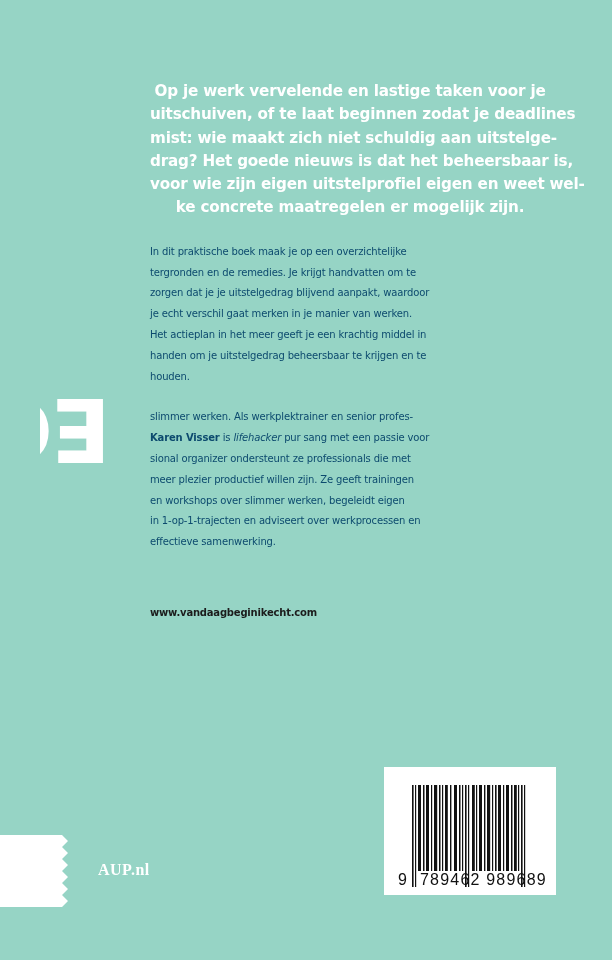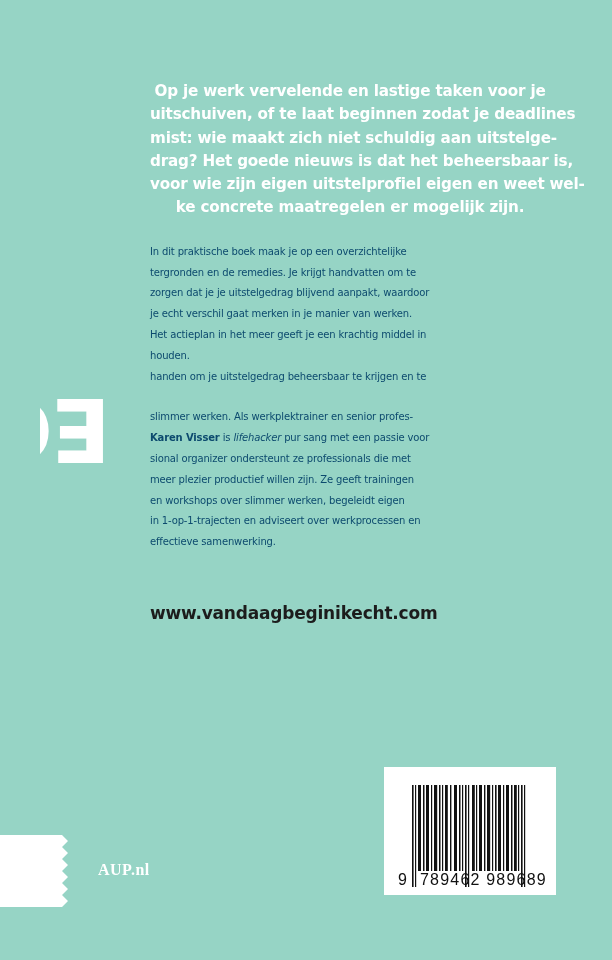--- a/index.html
+++ b/index.html
@@ -54,21 +54,21 @@
     font-size:10px;
     line-height:20.8px;
     margin:16px 0 20px 0;
     letter-spacing:-0.15px;
     color:#0c4a6e;
   }
   .para b { font-weight:bold; }
   .para i { font-style:italic; }
   .website {
     font-weight:bold;
-    font-size:17px;
+    font-size:10px;
     line-height:20px;
     color:#1c1c1c;
     position:absolute; left:150px; top:603px;
     font-family:"DejaVu Sans", sans-serif;
     letter-spacing:-0.2px;
   }
   .publisher-mark {
     position:absolute;
     left:0; top:835px;
     width:62px; height:72px;
@@ -121,22 +121,22 @@
     <div>voor wie zijn eigen uitstelprofiel eigen en weet wel-</div>
     <div>ke concrete maatregelen er mogelijk zijn.</div>
   </div>
 
   <div class="para">
     <div>In dit praktische boek maak je op een overzichtelijke</div>
     <div>tergronden en de remedies. Je krijgt handvatten om te</div>
     <div>zorgen dat je je uitstelgedrag blijvend aanpakt, waardoor</div>
     <div>je echt verschil gaat merken in je manier van werken.</div>
     <div>Het actieplan in het meer geeft je een krachtig middel in</div>
+    <div>handen om je uitstelgedrag beheersbaar te krijgen en te</div>
     <div>houden.</div>
-    <div>handen om je uitstelgedrag beheersbaar te krijgen en te</div>
   </div>
 
   <div class="para">
     <div>slimmer werken. Als werkplektrainer en senior profes-</div>
     <div><b>Karen Visser</b><span> is </span><i>lifehacker</i><span> pur sang met een passie voor</span></div>
     <div>sional organizer ondersteunt ze professionals die met</div>
     <div>meer plezier productief willen zijn. Ze geeft trainingen</div>
     <div>en workshops over slimmer werken, begeleidt eigen</div>
     <div>in 1-op-1-trajecten en adviseert over werkprocessen en</div>
     <div>effectieve samenwerking.</div>

